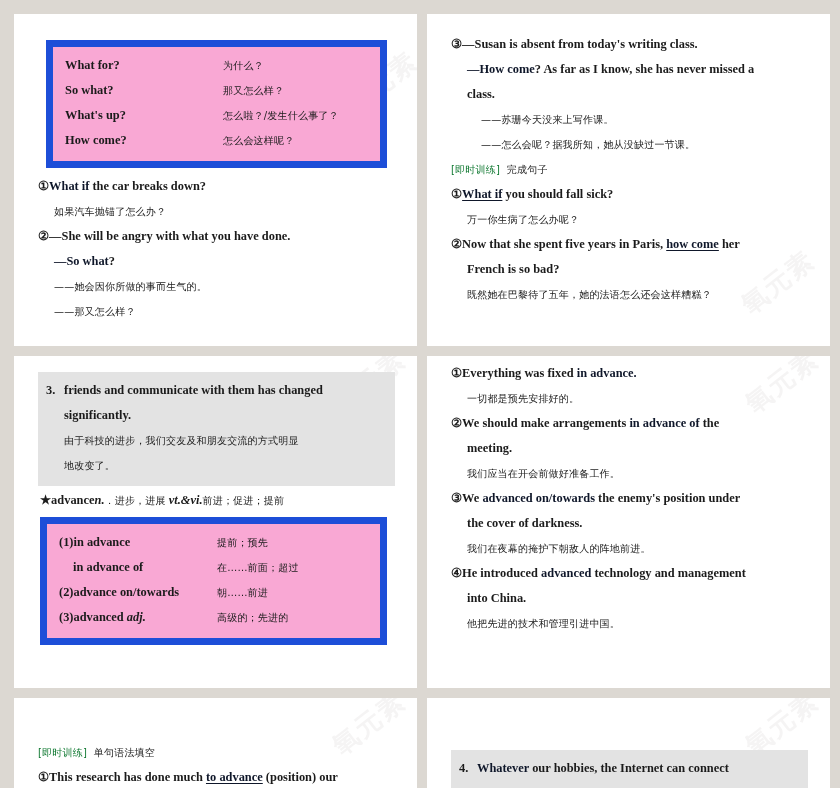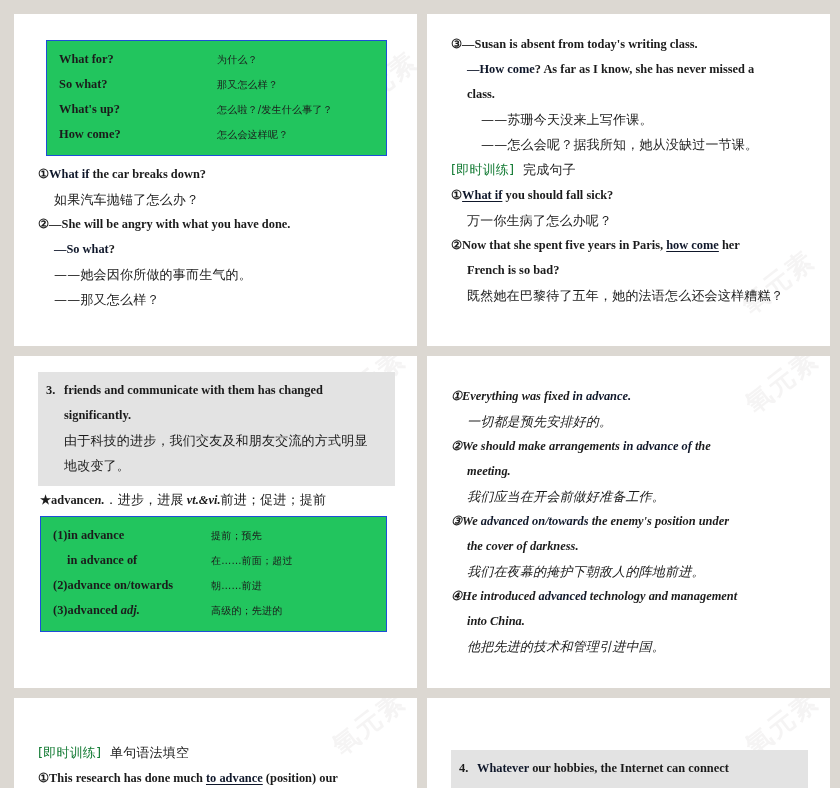--- a/index.html
+++ b/index.html
@@ -58,36 +58,36 @@
   
   .ln {
     font-size: 12.4px;
     line-height: 25px;
     color: #1b1b1b;
     font-weight: bold;
     white-space: nowrap;
   }
   .cn {
     font-family: "DejaVu Sans", "Liberation Sans", sans-serif;
-    font-size: 13px;
+    font-size: 10px;
     font-weight: normal;
     letter-spacing: .2px;
   }
   .red { color: #0f172a; }
   .green { color: #127a33; }
   .ul  { text-decoration: underline; text-underline-offset: 2px; }
   .ind1 { padding-left: 16px; }
   .ind2 { padding-left: 30px; }
 
   
   .boxtable {
-    border: 1px solid #1d4ed8;
+    border: 7px solid #1d4ed8;
     margin: 4px 8px 6px 8px;
     padding: 6px 0 8px 0;
-    background: #22c55e;
+    background: #f9a8d4;
   }
   .boxrow {
     display: flex;
     line-height: 25px;
     font-size: 12.4px;
   }
   .boxrow .k {
     width: 170px;
     padding-left: 12px;
     font-family: "Liberation Serif", serif;
@@ -246,21 +246,21 @@
           <div class="k">(3)advanced <span class="ital">adj.</span></div>
           <div class="v cn">高级的；先进的</div>
         </div>
       </div>
 
     </div>
   </div>
 
   <div class="slide">
     <div class="wm wm-b">氧元素</div>
-    <div class="slide-inner" style="padding-top:28px;font-style:italic;">
+    <div class="slide-inner" style="padding-top:5px;">
 
       <div class="ln">
         <span>①</span><span>Everything was fixed </span><span class="red">in advance</span><span class="red">.</span>
       </div>
       <div class="ln cn ind1">一切都是预先安排好的。</div>
 
       <div class="ln">
         <span>②</span><span>We should make arrangements </span><span class="red">in advance of</span><span> the</span>
       </div>
       <div class="ln ind1">meeting.</div>

